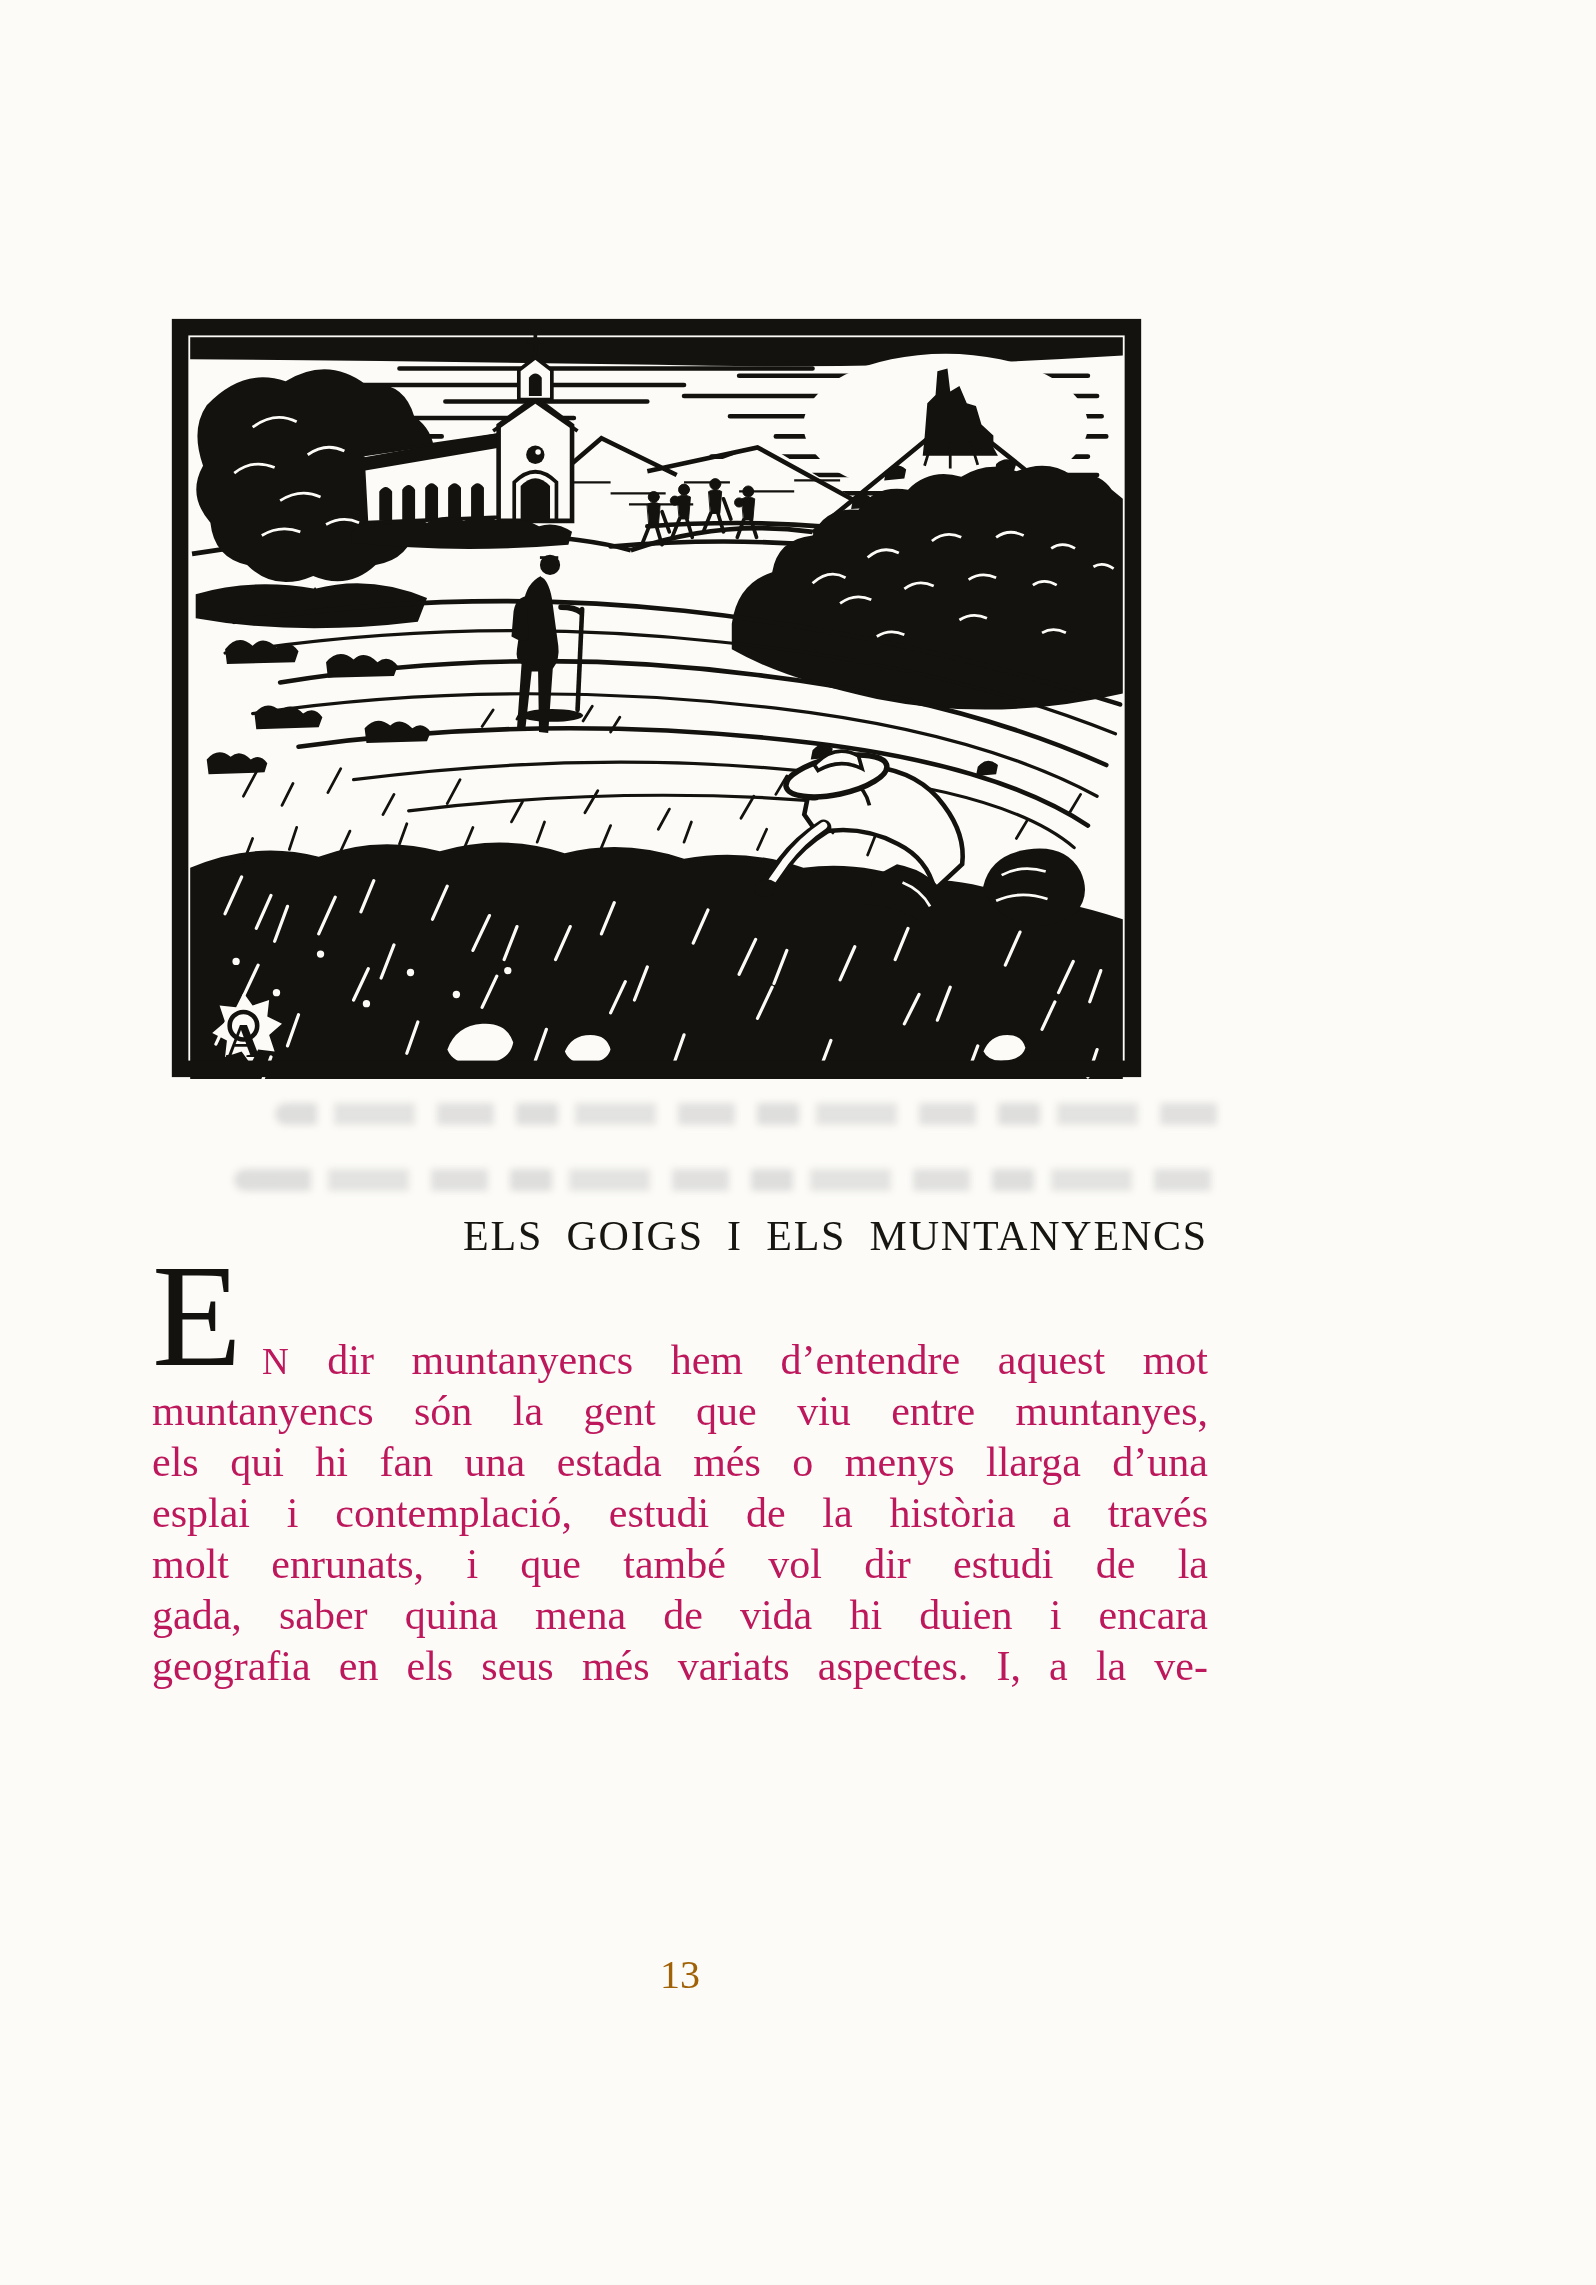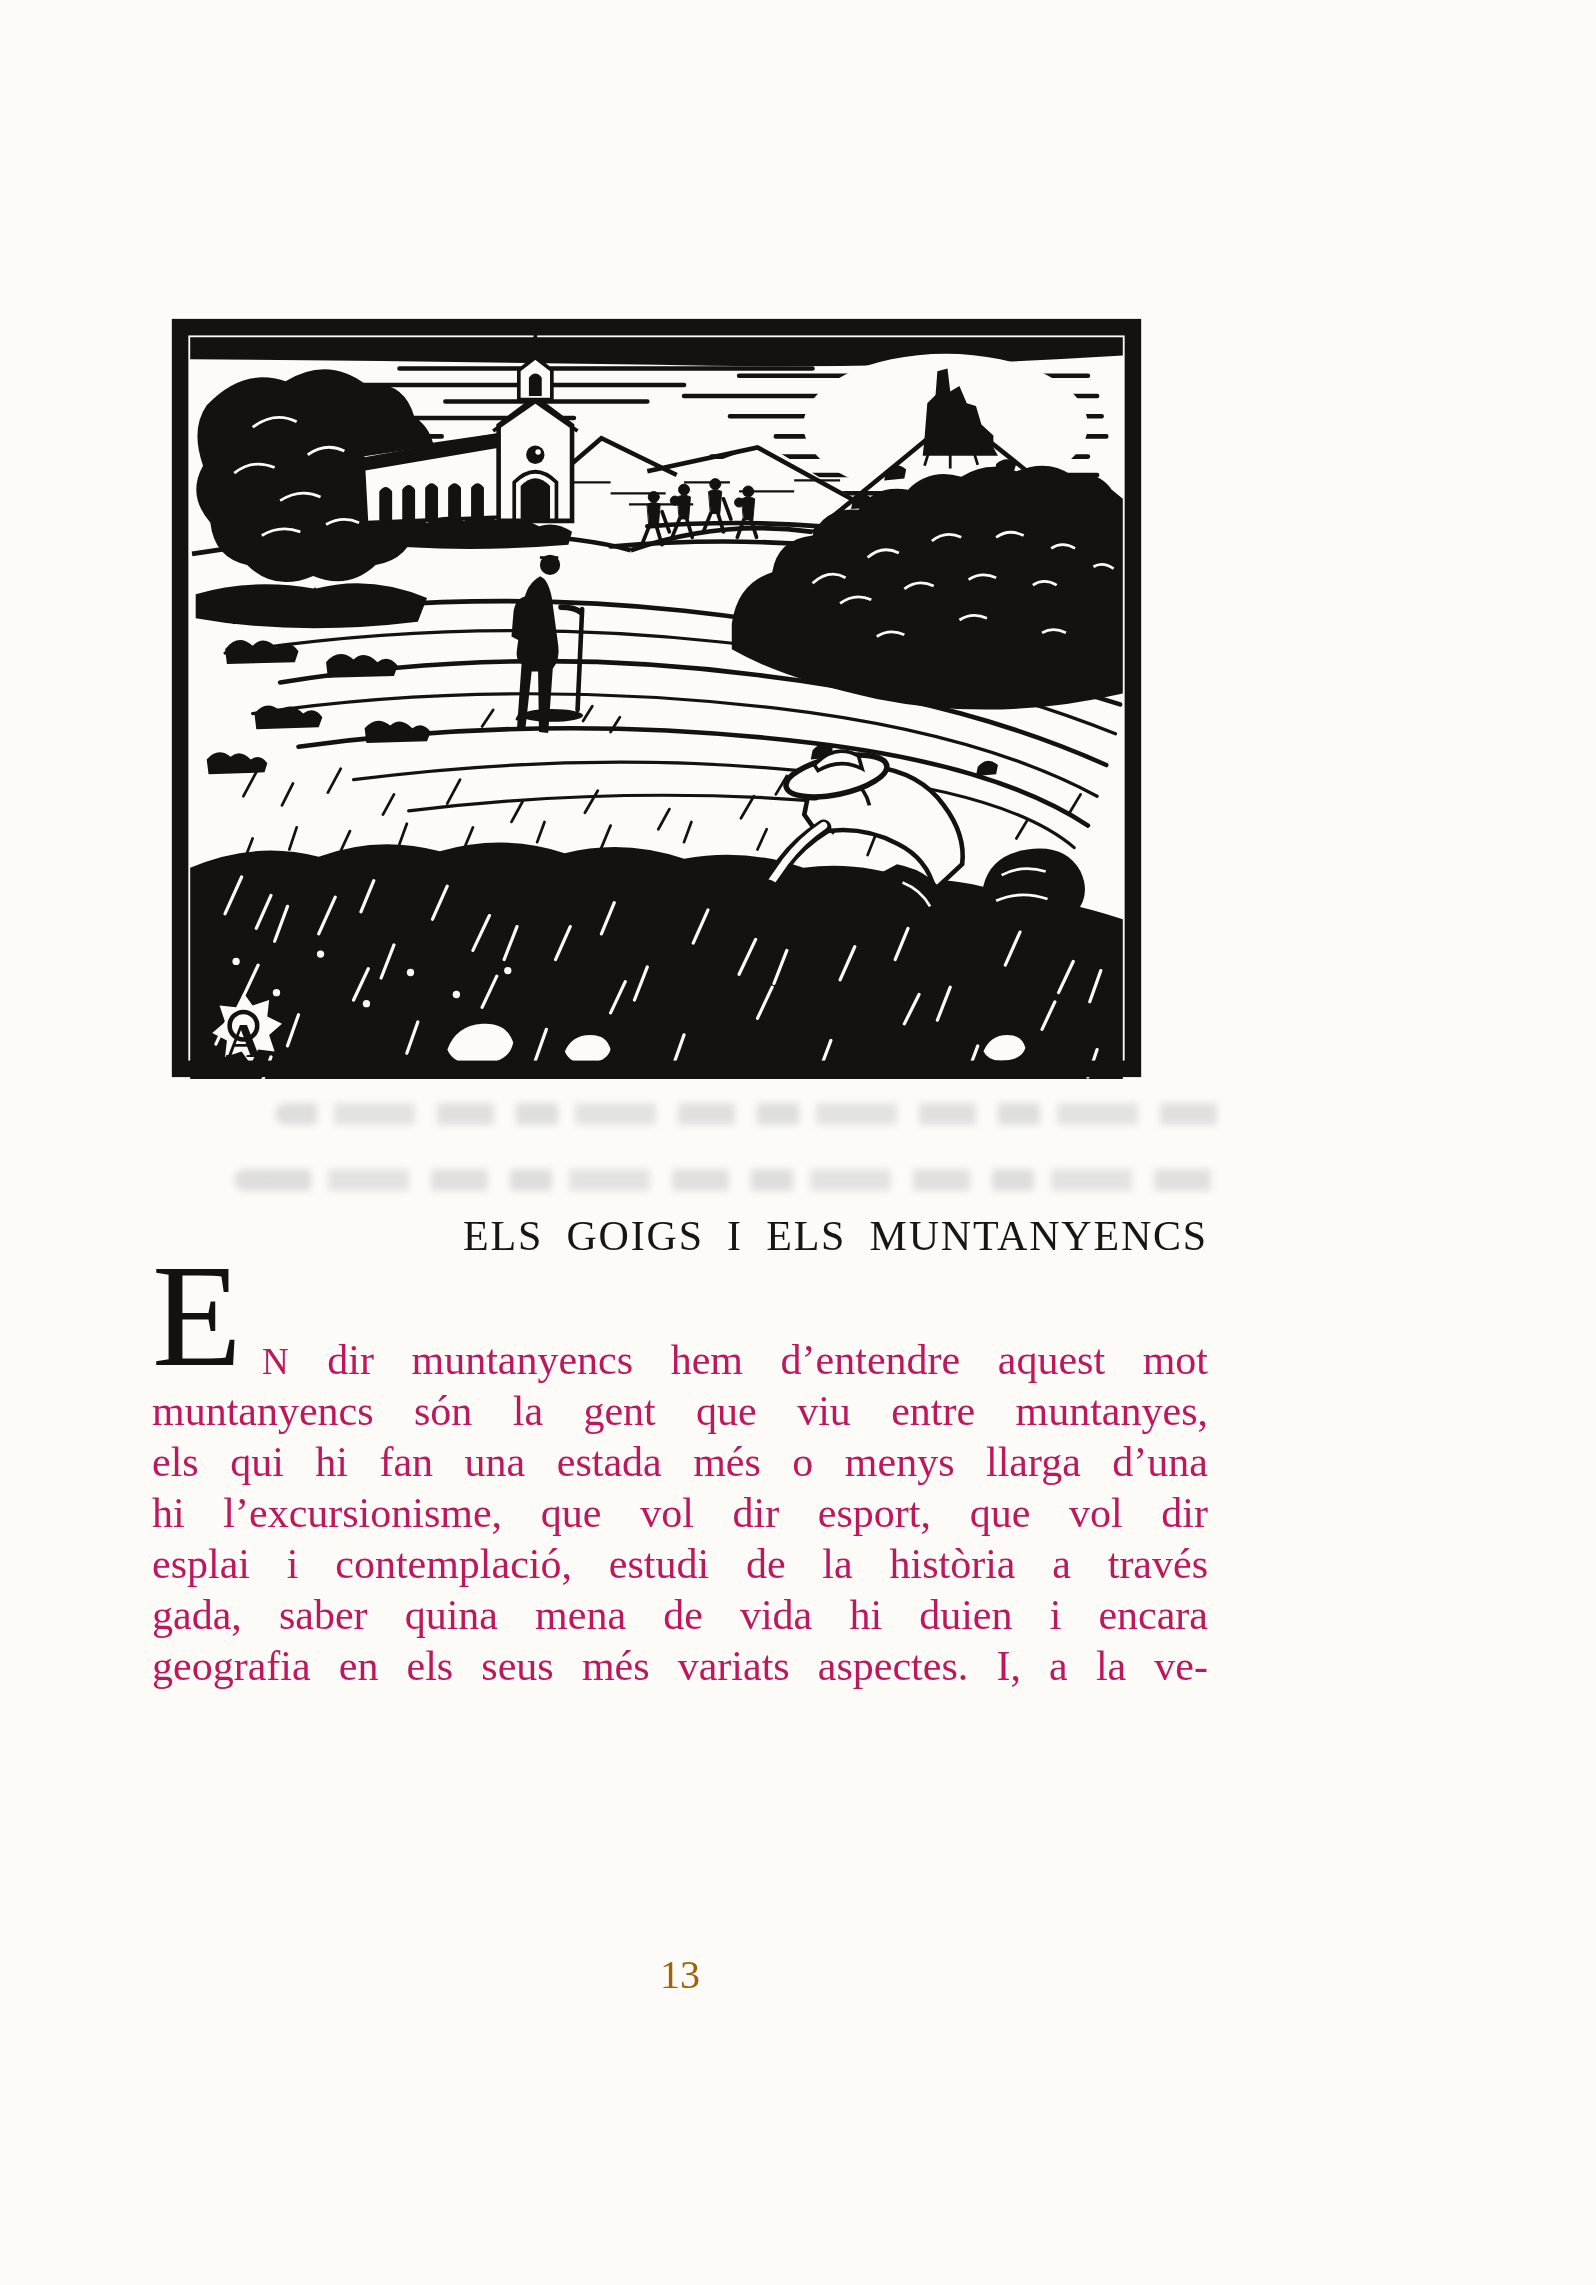--- a/index.html
+++ b/index.html
@@ -228,22 +228,22 @@
   <div class="ghost g1"></div>
   <div class="ghost g2"></div>
 
   <div class="heading">ELS GOIGS I ELS MUNTANYENCS</div>
 
   <div class="para">
     <span class="dropcap">E</span>
     <div class="line first"><span class="nsmall">N</span> <span>dir muntanyencs hem d’entendre aquest mot</span></div>
     <div class="line">muntanyencs són la gent que viu entre muntanyes,</div>
     <div class="line">els qui hi fan una estada més o menys llarga d’una</div>
-    <div class="line">hi l’excursionisme, que vol dir esport, que vol dir</div>
     <div class="line">esplai i contemplació, estudi de la història a través</div>
+    <div class="line">molt enrunats, i que també vol dir estudi de la</div>
     <div class="line">gada, saber quina mena de vida hi duien i encara</div>
     <div class="line">geografia en els seus més variats aspectes. I, a la ve-</div>
   </div>
 
   <div class="pagenum">13</div>
 
 </div>
 
 
 </body></html>

